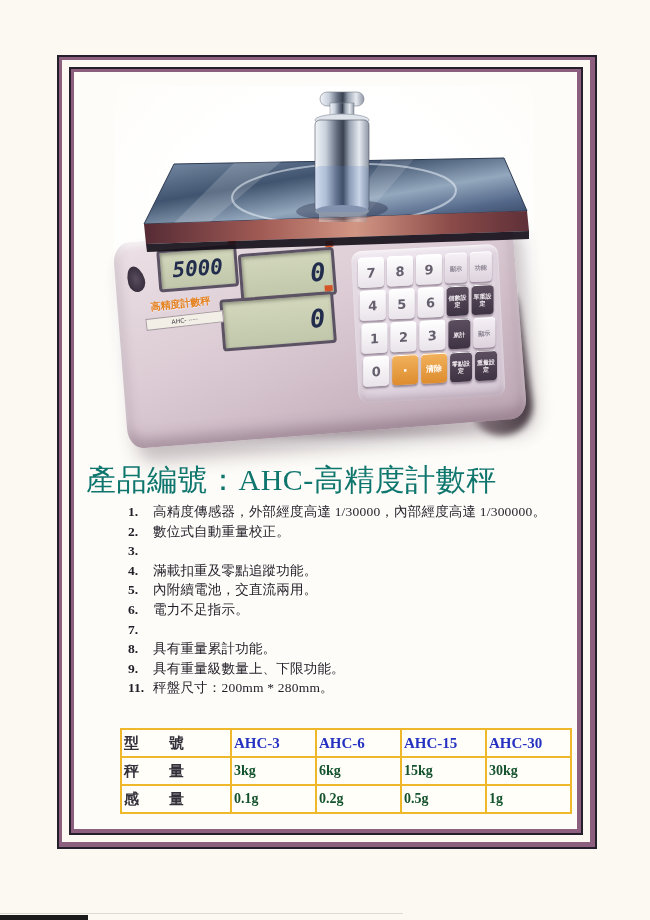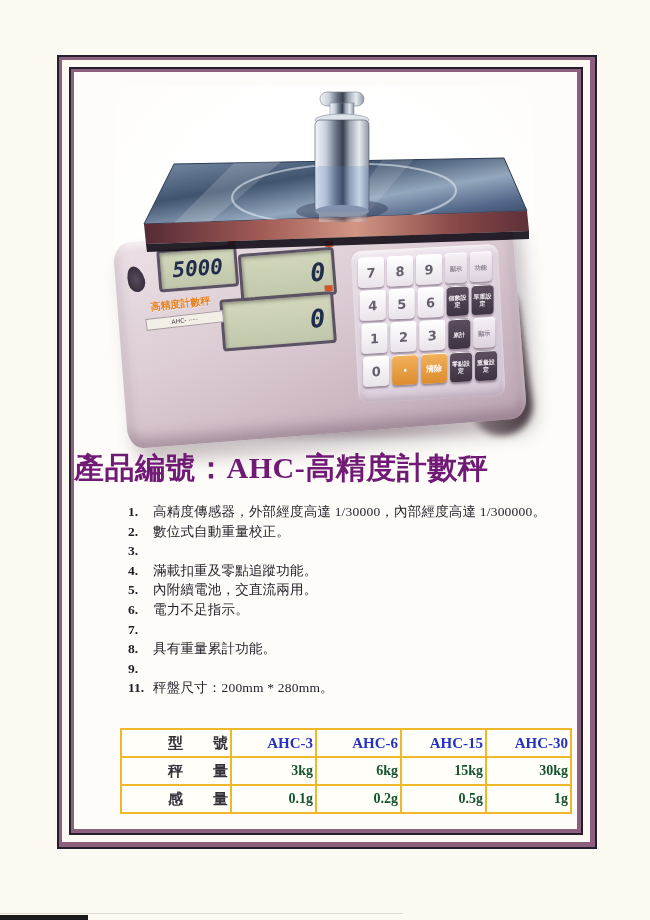--- a/index.html
+++ b/index.html
@@ -34,28 +34,28 @@
   .keys{display:grid;grid-template-columns:26px 26px 26px 22px 22px;grid-auto-rows:30px;gap:3px;}
   .key{background:linear-gradient(#ffffff,#e9e3ea);border-radius:4px;box-shadow:0 2px 2px rgba(80,60,80,.5),inset 0 1px 0 #fff;
        display:flex;align-items:center;justify-content:center;transform:skewX(-3deg);
        font-family:"DejaVu Sans",sans-serif;font-size:13px;font-weight:bold;color:#665f6e;}
   .key.fn{font-size:6px;line-height:7px;text-align:center;white-space:normal;word-break:break-all;padding:1px;color:#8a8390;background:linear-gradient(#f6f1f6,#ddd2dd);}
   .key.dark{background:linear-gradient(#5d4f60,#3e3342);color:#efe9ef;}
   .key.orange{background:linear-gradient(#f2b25c,#dd8c2e);color:#fff;}
   .key.clear{font-size:8px;}
   .platter-svg{position:absolute;left:0;top:0;pointer-events:none;}
   
-  .title{position:absolute;left:0px;top:376px;margin:0;font-size:30px;font-weight:bold;color:#701a75;letter-spacing:0.5px;white-space:nowrap;}
+  .title{position:absolute;left:0px;top:376px;margin:12px;font-size:30px;font-weight:normal;color:#0f766e;letter-spacing:0.5px;white-space:nowrap;}
   .features{position:absolute;left:54px;top:430px;width:420px;}
   .feat{display:flex;line-height:19.6px;font-size:13.5px;color:#211e27;}
   .fnum{width:25px;font-weight:bold;flex:none;}
   .ftext{letter-spacing:0.2px;}
   
   .spec{position:absolute;left:46px;top:656px;border-collapse:collapse;}
-  .spec td{border:2px solid #eeb82a;background:#fffef9;text-align:right;height:26px;padding:0 2px;}
+  .spec td{border:2px solid #eeb82a;background:#fffef9;text-align:left;height:26px;padding:0 2px;}
   .spec .c0{width:104px;}
   .spec .cv{width:79px;border-radius:6px;}
   .lblcell{font-size:15px;font-weight:bold;color:#352f3a;}
   .modelcell{font-size:15px;font-weight:bold;color:#2531c0;}
   .valcell{font-size:14px;font-weight:bold;color:#14532d;}
   
   .scan-line{position:absolute;left:0;bottom:6px;width:62%;height:1px;background:rgba(0,0,0,.12);}
   .scan-mark{position:absolute;left:0;bottom:0;width:88px;height:5px;background:#1b1b1b;}
 </style>
 </head>
@@ -191,20 +191,21 @@
               </div>
             <div class="feat">
                 <span class="fnum">7.</span>
               </div>
             <div class="feat">
                 <span class="fnum">8.</span>
                 <span class="ftext">具有重量累計功能。</span>
               </div>
             <div class="feat">
                 <span class="fnum">9.</span>
+                <span class="ftext">具有重量級數量上、下限功能。</span>
               </div>
             <div class="feat">
                 <span class="fnum">11.</span>
                 <span class="ftext">秤盤尺寸：200mm * 280mm。</span>
               </div>
           </div>
 
           <table class="spec">
             <tbody>
                 <tr>

